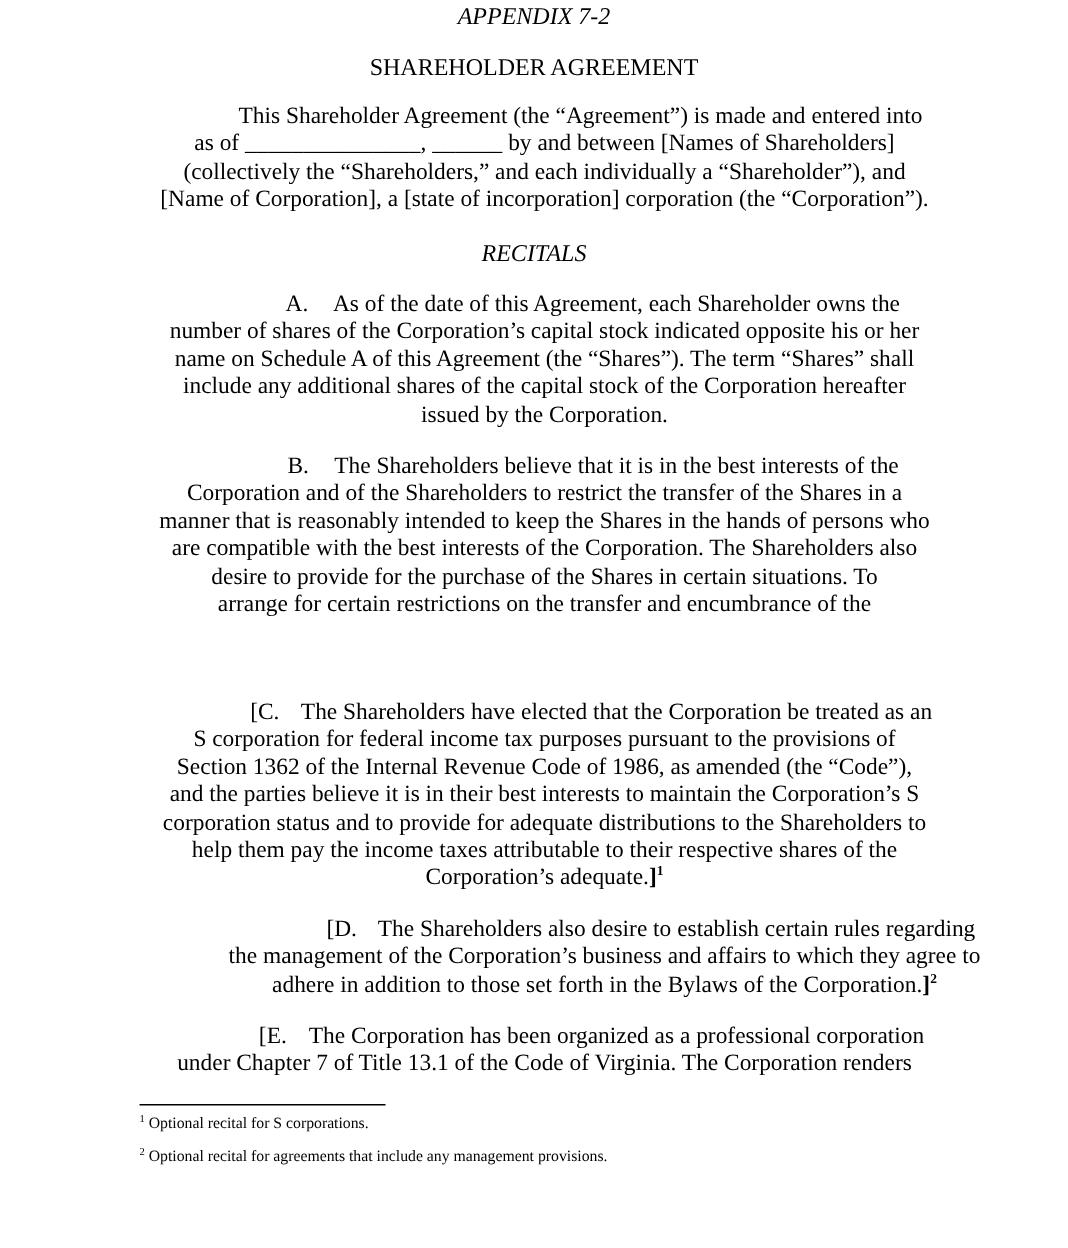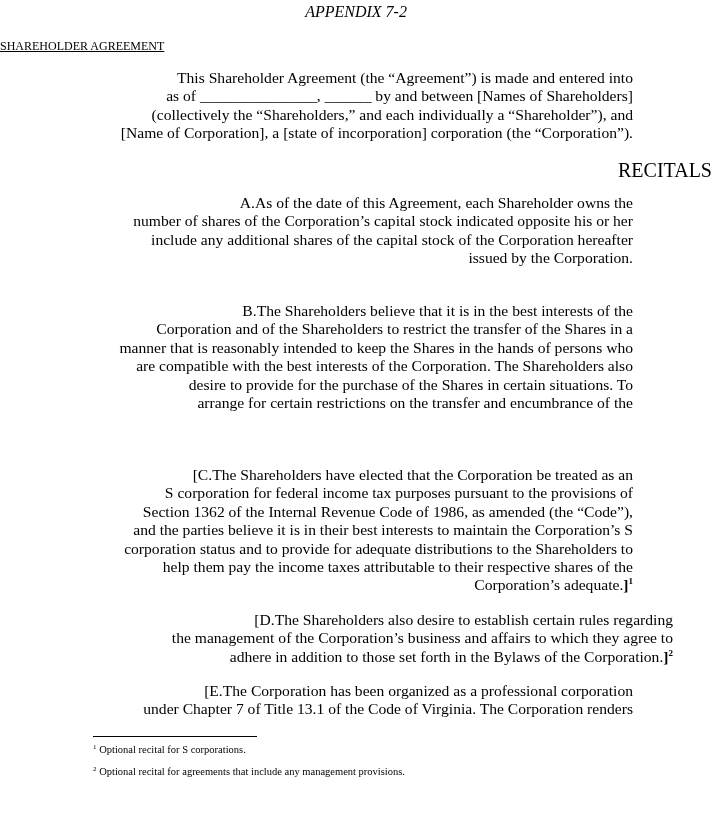--- a/index.html
+++ b/index.html
@@ -1,24 +1,24 @@
 <!DOCTYPE html>
 <html><head>
 <meta charset="utf-8">
 <style>
   html, body { margin: 0; padding: 0; background: #ffffff; }
   body { width: 712px; height: 832px; position: relative; overflow: hidden; font-family: "Liberation Serif", "DejaVu Serif", serif; color: #000; }
   .page { position: absolute; left: 0; top: 0; width: 712px; height: 652px; }
   .appendix { position: absolute; top: 2px; left: 0; width: 712px; text-align: center; font-style: italic; font-size: 16px; line-height: 20px; }
-  .title { position: absolute; top: 36px; left: 0; width: 712px; text-align: left; font-size: 12px; line-height: 20px; text-decoration: underline; }
-  .para { position: absolute; left: 93px; width: 540px; font-size: 15.6px; line-height: 18.4px; text-align: right; }
+  .title { position: absolute; top: 36px; left: 0; width: 712px; text-align: center; font-size: 16px; line-height: 20px; }
+  .para { position: absolute; left: 93px; width: 540px; font-size: 15.6px; line-height: 18.4px; text-align: center; }
   .para .line { display: block; white-space: nowrap; }
   .indent { display: inline-block; width: 48px; }
   .label { display: inline-block; width: 48px; }
-  .heading { position: absolute; top: 160px; left: 0; width: 712px; text-align: right; font-size: 20px; line-height: 20px; }
+  .heading { position: absolute; top: 160px; left: 0; width: 712px; text-align: center; font-size: 16px; line-height: 20px; font-style: italic; }
   sup { font-size: 9px; line-height: 0; vertical-align: 6px; font-weight: bold; }
   .rule { position: absolute; left: 93px; top: 736px; width: 164px; border-top: 1px solid #000; }
   .fn { position: absolute; left: 93px; font-size: 10.5px; line-height: 14px; white-space: nowrap; }
   .fn sup { font-size: 7px; vertical-align: 4px; font-weight: normal; }
   .br { font-weight: bold; }
 </style>
 </head>
 <body>
 
 <div class="page">
@@ -31,20 +31,21 @@
     <span class="line">as of _______________, ______ by and between [Names of Shareholders]</span>
     <span class="line">(collectively the “Shareholders,” and each individually a “Shareholder”), and</span>
     <span class="line">[Name of Corporation], a [state of incorporation] corporation (the “Corporation”).</span>
   </div>
 
   <div class="heading">RECITALS</div>
 
   <div class="para" style="top:194px;">
     <span class="line"><span class="indent"></span><span class="label">A.</span><span>As of the date of this Agreement, each Shareholder owns the</span></span>
     <span class="line">number of shares of the Corporation’s capital stock indicated opposite his or her</span>
+    <span class="line">name on Schedule A of this Agreement (the “Shares”). The term “Shares” shall</span>
     <span class="line">include any additional shares of the capital stock of the Corporation hereafter</span>
     <span class="line">issued by the Corporation.</span>
   </div>
 
   <div class="para" style="top:302px;">
     <span class="line"><span class="indent"></span><span class="label">B.</span><span>The Shareholders believe that it is in the best interests of the</span></span>
     <span class="line">Corporation and of the Shareholders to restrict the transfer of the Shares in a</span>
     <span class="line">manner that is reasonably intended to keep the Shares in the hands of persons who</span>
     <span class="line">are compatible with the best interests of the Corporation. The Shareholders also</span>
     <span class="line">desire to provide for the purchase of the Shares in certain situations. To</span>

